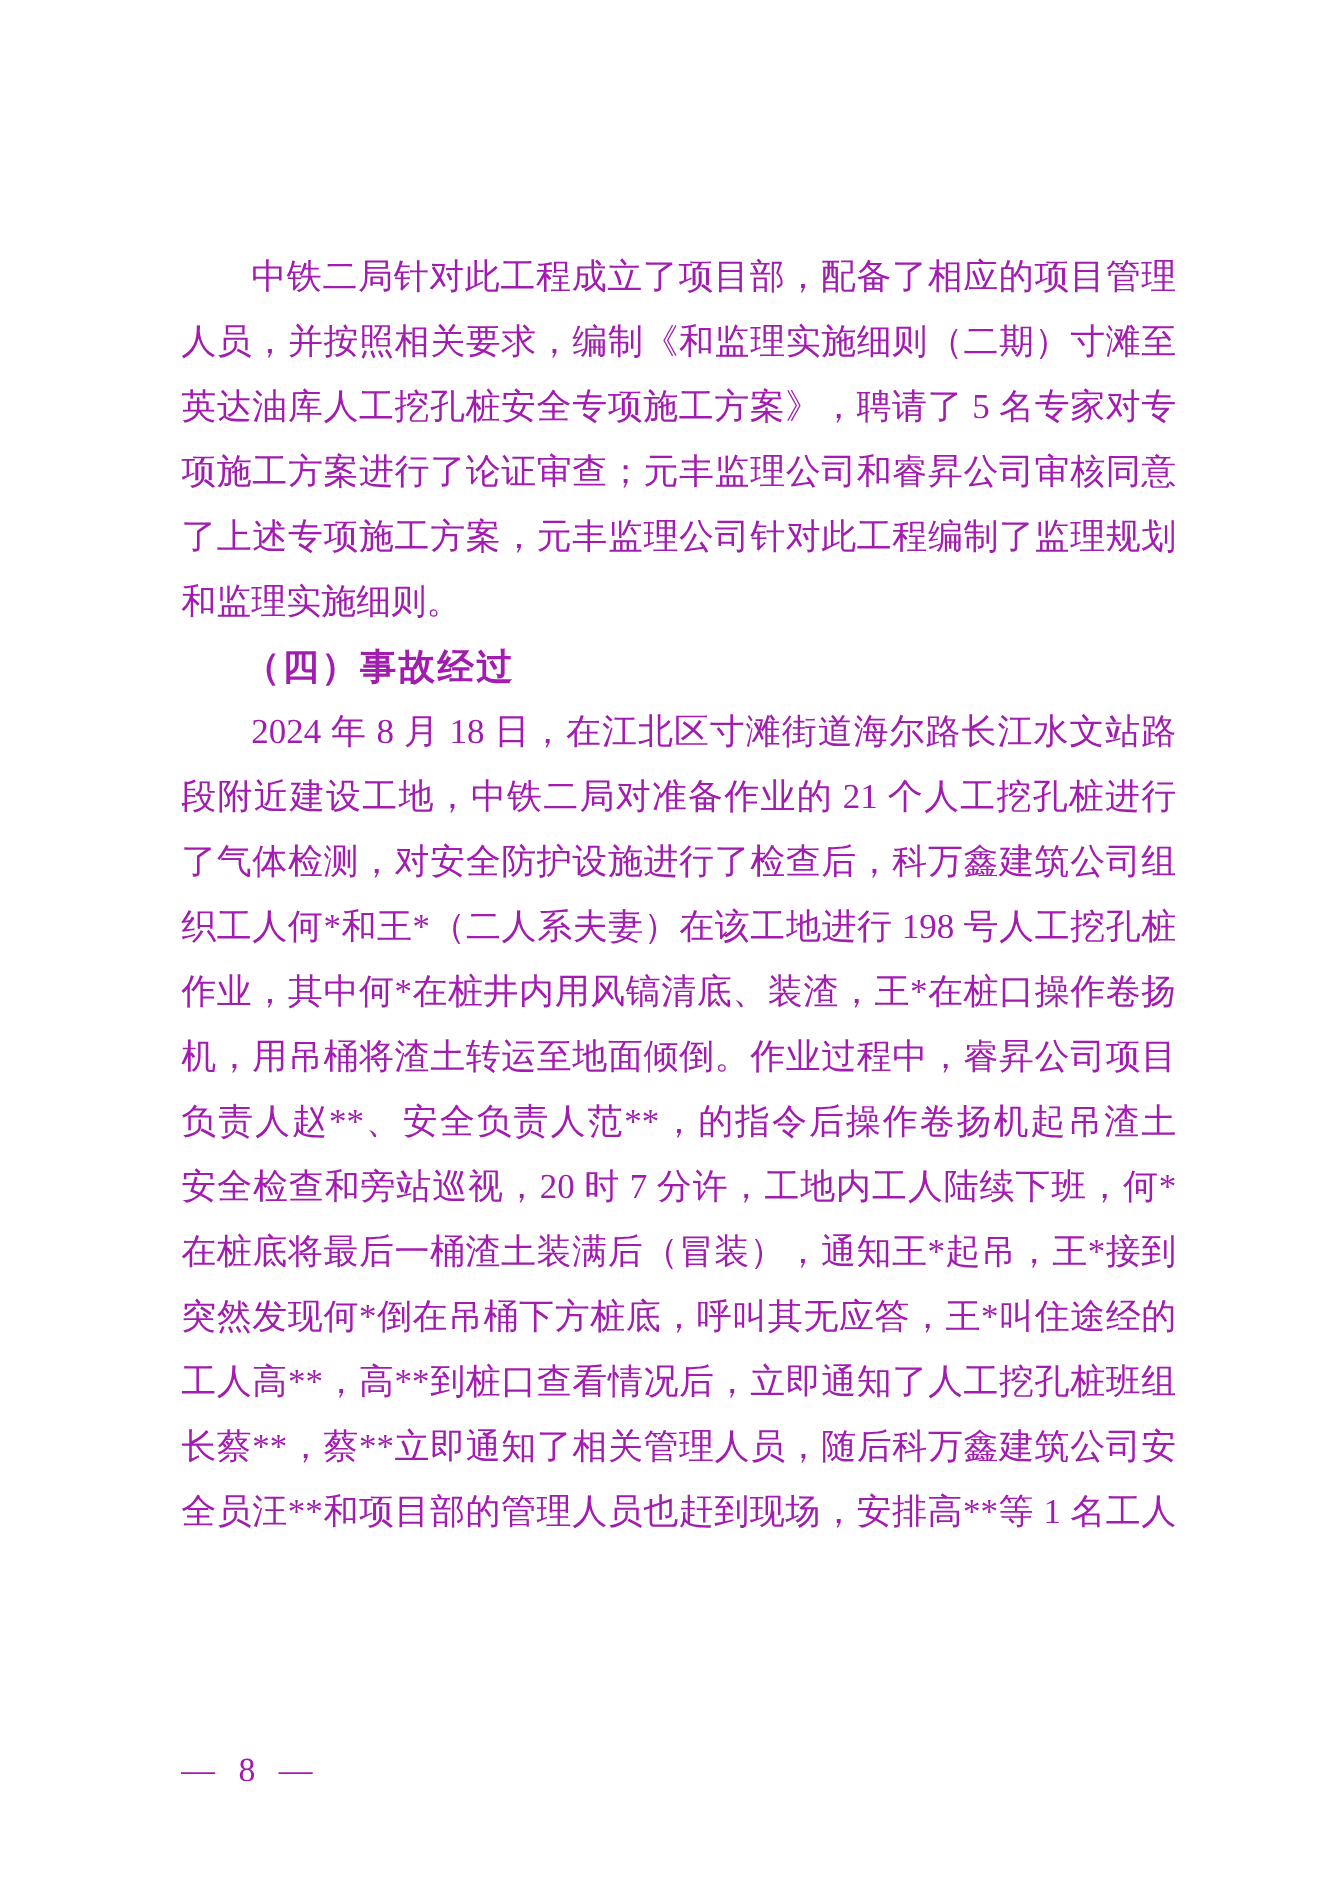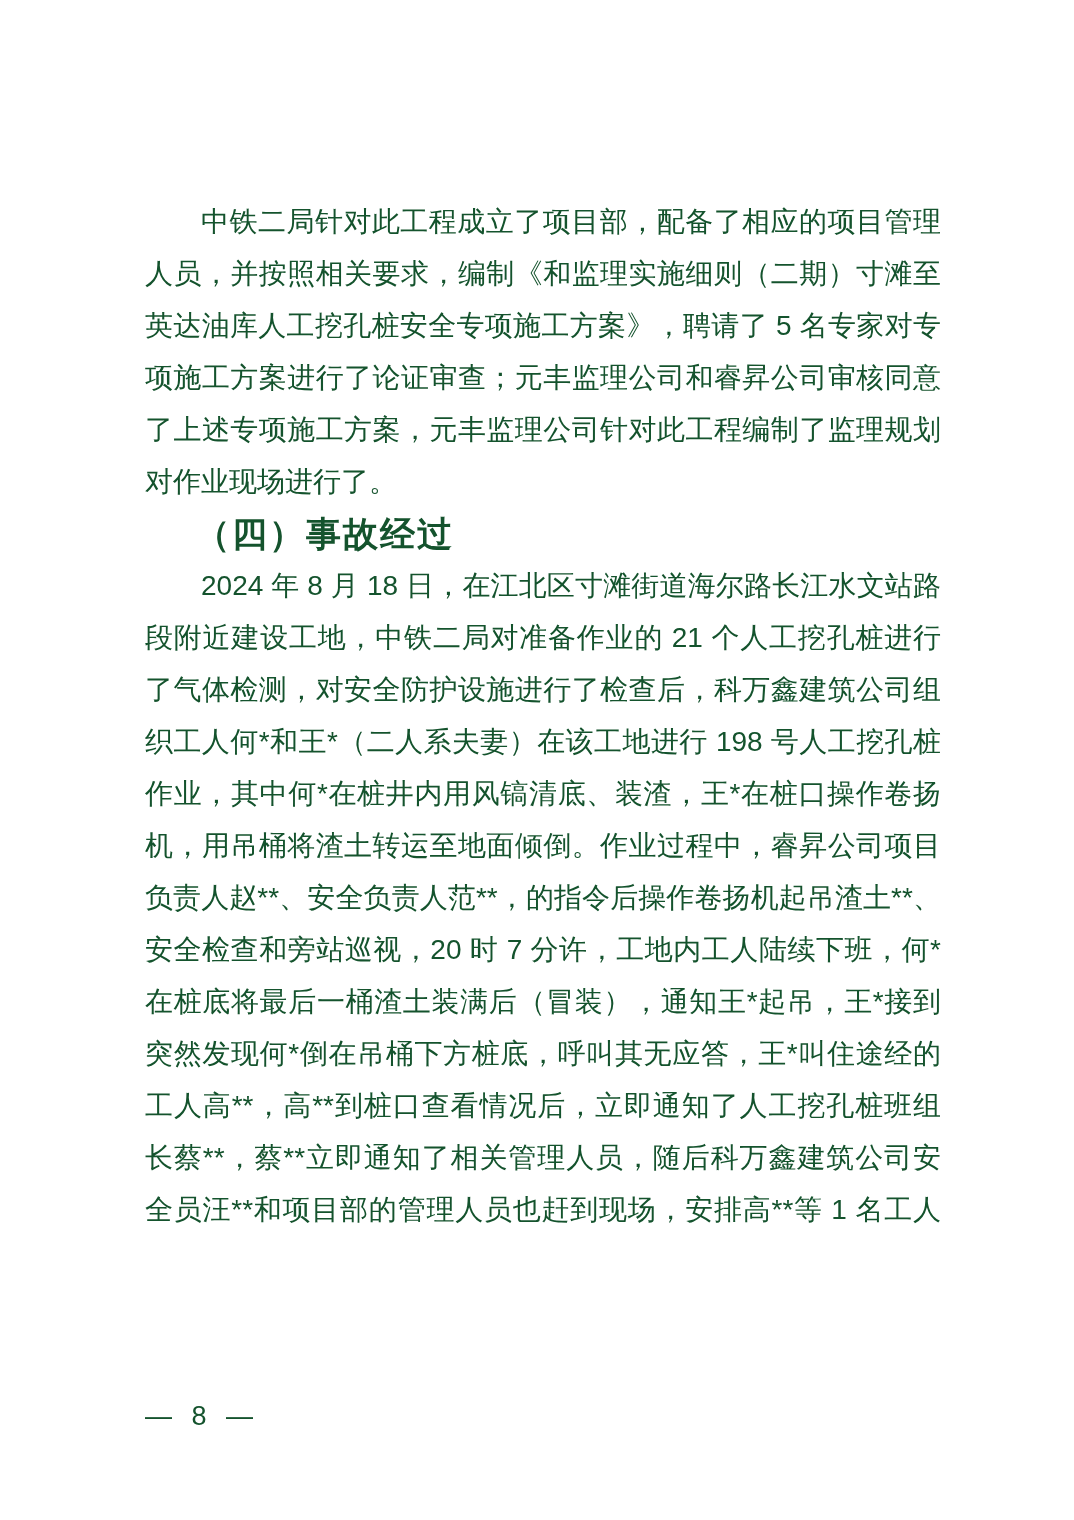--- a/index.html
+++ b/index.html
@@ -5,22 +5,22 @@
   html, body {
     margin: 0;
     padding: 0;
     background: #ffffff;
   }
   .page {
     position: relative;
     width: 1074px;
     height: 1520px;
     background: #ffffff;
-    color: #14532d;
-    font-family: Liberation Sans, sans-serif;
+    color: #a21caf;
+    font-family: Liberation Serif, serif;
     overflow: hidden;
   }
   .text-block {
     position: absolute;
     left: 145px;
     top: 196px;
     width: 796px;
   }
   .para { margin: 0; padding: 0; }
   .line {
@@ -35,21 +35,21 @@
   }
   .para.first-indent .line:first-child {
     text-indent: 56px;
   }
   .para.last-left .line:last-child {
     text-align-last: left;
   }
   .heading-line {
     height: 52px;
     line-height: 52px;
-    font-size: 35px;
+    font-size: 29px;
     font-weight: bold;
     text-indent: 50px;
     letter-spacing: 2px;
   }
   .footer {
     position: absolute;
     left: 145px;
     top: 1396px;
     height: 40px;
     line-height: 40px;
@@ -63,21 +63,21 @@
 <body>
 
 <div class="page">
   <div class="text-block">
     <div class="para first-indent last-left">
         <div class="line">中铁二局针对此工程成立了项目部，配备了相应的项目管理</div>
         <div class="line">人员，并按照相关要求，编制《和监理实施细则（二期）寸滩至</div>
         <div class="line">英达油库人工挖孔桩安全专项施工方案》，聘请了 5 名专家对专</div>
         <div class="line">项施工方案进行了论证审查；元丰监理公司和睿昇公司审核同意</div>
         <div class="line">了上述专项施工方案，元丰监理公司针对此工程编制了监理规划</div>
-        <div class="line">对作业现场进行了。</div>
+        <div class="line">和监理实施细则。</div>
       </div>
     <div class="heading-line">（四）事故经过</div>
     <div class="para first-indent">
         <div class="line">2024 年 8 月 18 日，在江北区寸滩街道海尔路长江水文站路</div>
         <div class="line">段附近建设工地，中铁二局对准备作业的 21 个人工挖孔桩进行</div>
         <div class="line">了气体检测，对安全防护设施进行了检查后，科万鑫建筑公司组</div>
         <div class="line">织工人何*和王*（二人系夫妻）在该工地进行 198 号人工挖孔桩</div>
         <div class="line">作业，其中何*在桩井内用风镐清底、装渣，王*在桩口操作卷扬</div>
         <div class="line">机，用吊桶将渣土转运至地面倾倒。作业过程中，睿昇公司项目</div>
         <div class="line">负责人赵**、安全负责人范**，的指令后操作卷扬机起吊渣土**、</div>

